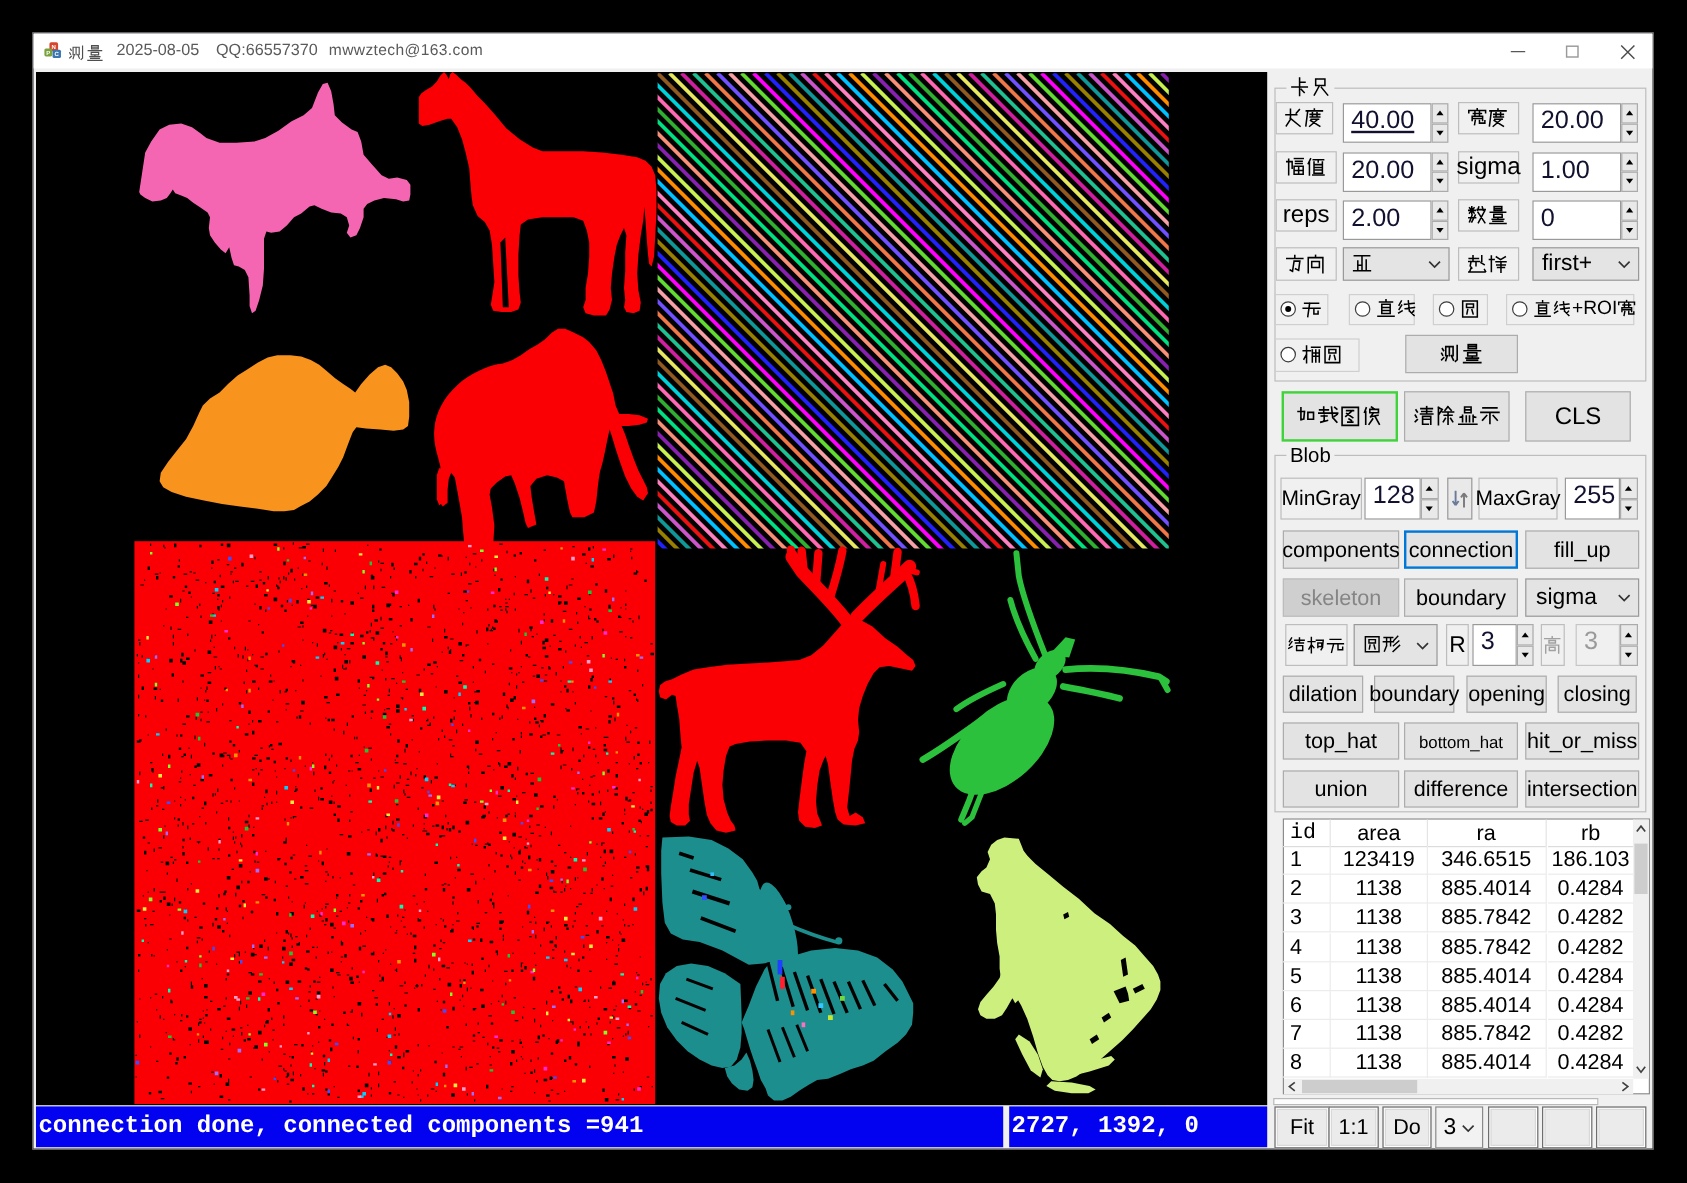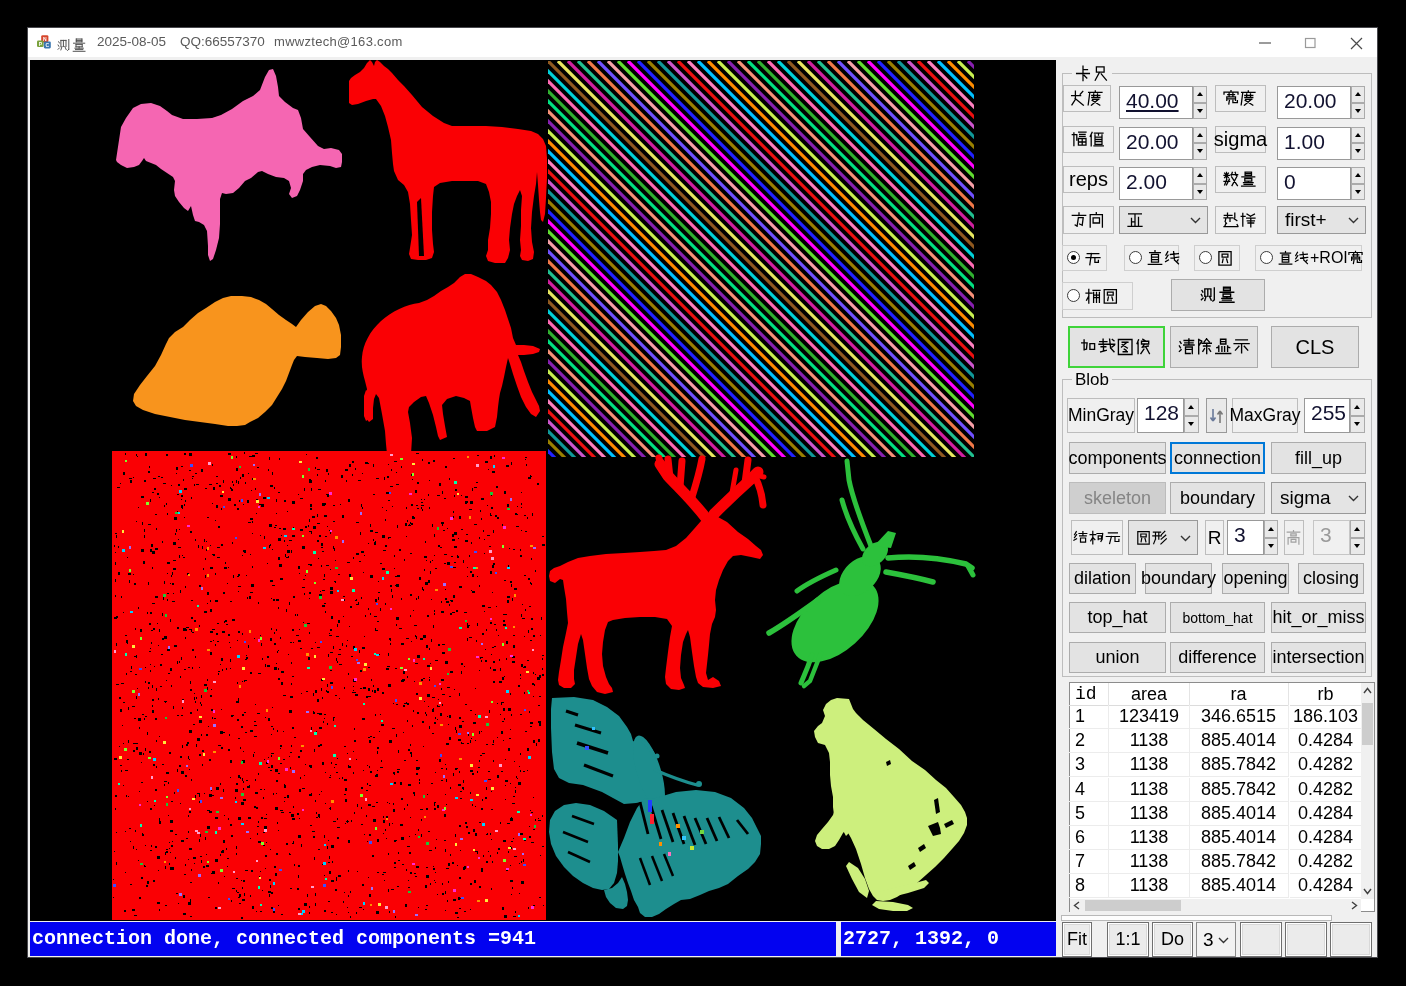--- a/index.html
+++ b/index.html
@@ -543,21 +543,21 @@
     <rect x="1" y="20" width="11" height="42" fill="#cdcdcd"></rect>
     <path d="M3 206 L6.5 210.5 L10 206" fill="none" stroke="#404040" stroke-width="1.4"></path>
   </svg>
 <div style="position:absolute;left:1070px;top:899px;width:291px;height:13px;background:#f0f0f0;"></div>
 <svg class="abs" style="left:1070px;top:899px" width="291" height="13" viewBox="0 0 291 13">
     <path d="M9 3 L4.5 6.5 L9 10" fill="none" stroke="#404040" stroke-width="1.4"></path>
     <rect x="15" y="1" width="96" height="11" fill="#cdcdcd"></rect>
     <path d="M282 3 L286.5 6.5 L282 10" fill="none" stroke="#404040" stroke-width="1.4"></path>
   </svg>
 <div style="position:absolute;left:1061px;top:915px;width:271px;height:6px;background:#fdfdfd;border:1px solid #b8b8b8;"></div>
-<div class="abs" style="left:1062px;top:922px;width:30px;height:35px;background:#ebebeb;border:1px solid #6e6e6e;box-shadow:inset 0 0 0 1px #fff,inset 0 0 0 2px #d8d8d8;display:flex;align-items:center;justify-content:center;font-size:18px;">Fit</div>
+<div class="abs" style="left:1062px;top:922px;width:46px;height:35px;background:#ebebeb;border:1px solid #6e6e6e;box-shadow:inset 0 0 0 1px #fff,inset 0 0 0 2px #d8d8d8;display:flex;align-items:center;justify-content:center;font-size:18px;">Fit</div>
 <div class="abs" style="left:1107px;top:922px;width:42px;height:35px;background:#ebebeb;border:1px solid #6e6e6e;box-shadow:inset 0 0 0 1px #fff,inset 0 0 0 2px #d8d8d8;display:flex;align-items:center;justify-content:center;font-size:18px;">1:1</div>
 <div class="abs" style="left:1152px;top:922px;width:41px;height:35px;background:#ebebeb;border:1px solid #6e6e6e;box-shadow:inset 0 0 0 1px #fff,inset 0 0 0 2px #d8d8d8;display:flex;align-items:center;justify-content:center;font-size:18px;">Do</div>
 <div class="abs" style="left:1196px;top:922px;width:40px;height:35px;background:#f2f2f2;border:1px solid #8a8a8a;">
     <div style="position:absolute;left:6px;top:50%;transform:translateY(-50%);font-size:19px">3</div>
     <svg width="11" height="7" viewBox="0 0 11 7" style="position:absolute;right:6px;top:50%;margin-top:-3px">
       <path d="M1 1 L5.5 5.5 L10 1" fill="none" stroke="#333" stroke-width="1.4"></path>
     </svg>
   </div>
 <div class="abs" style="left:1240px;top:922px;width:42px;height:35px;background:#ebebeb;border:1px solid #6e6e6e;box-shadow:inset 0 0 0 1px #fff,inset 0 0 0 2px #d8d8d8;display:flex;align-items:center;justify-content:center;font-size:18px;"></div>
 <div class="abs" style="left:1285px;top:922px;width:42px;height:35px;background:#ebebeb;border:1px solid #6e6e6e;box-shadow:inset 0 0 0 1px #fff,inset 0 0 0 2px #d8d8d8;display:flex;align-items:center;justify-content:center;font-size:18px;"></div>

